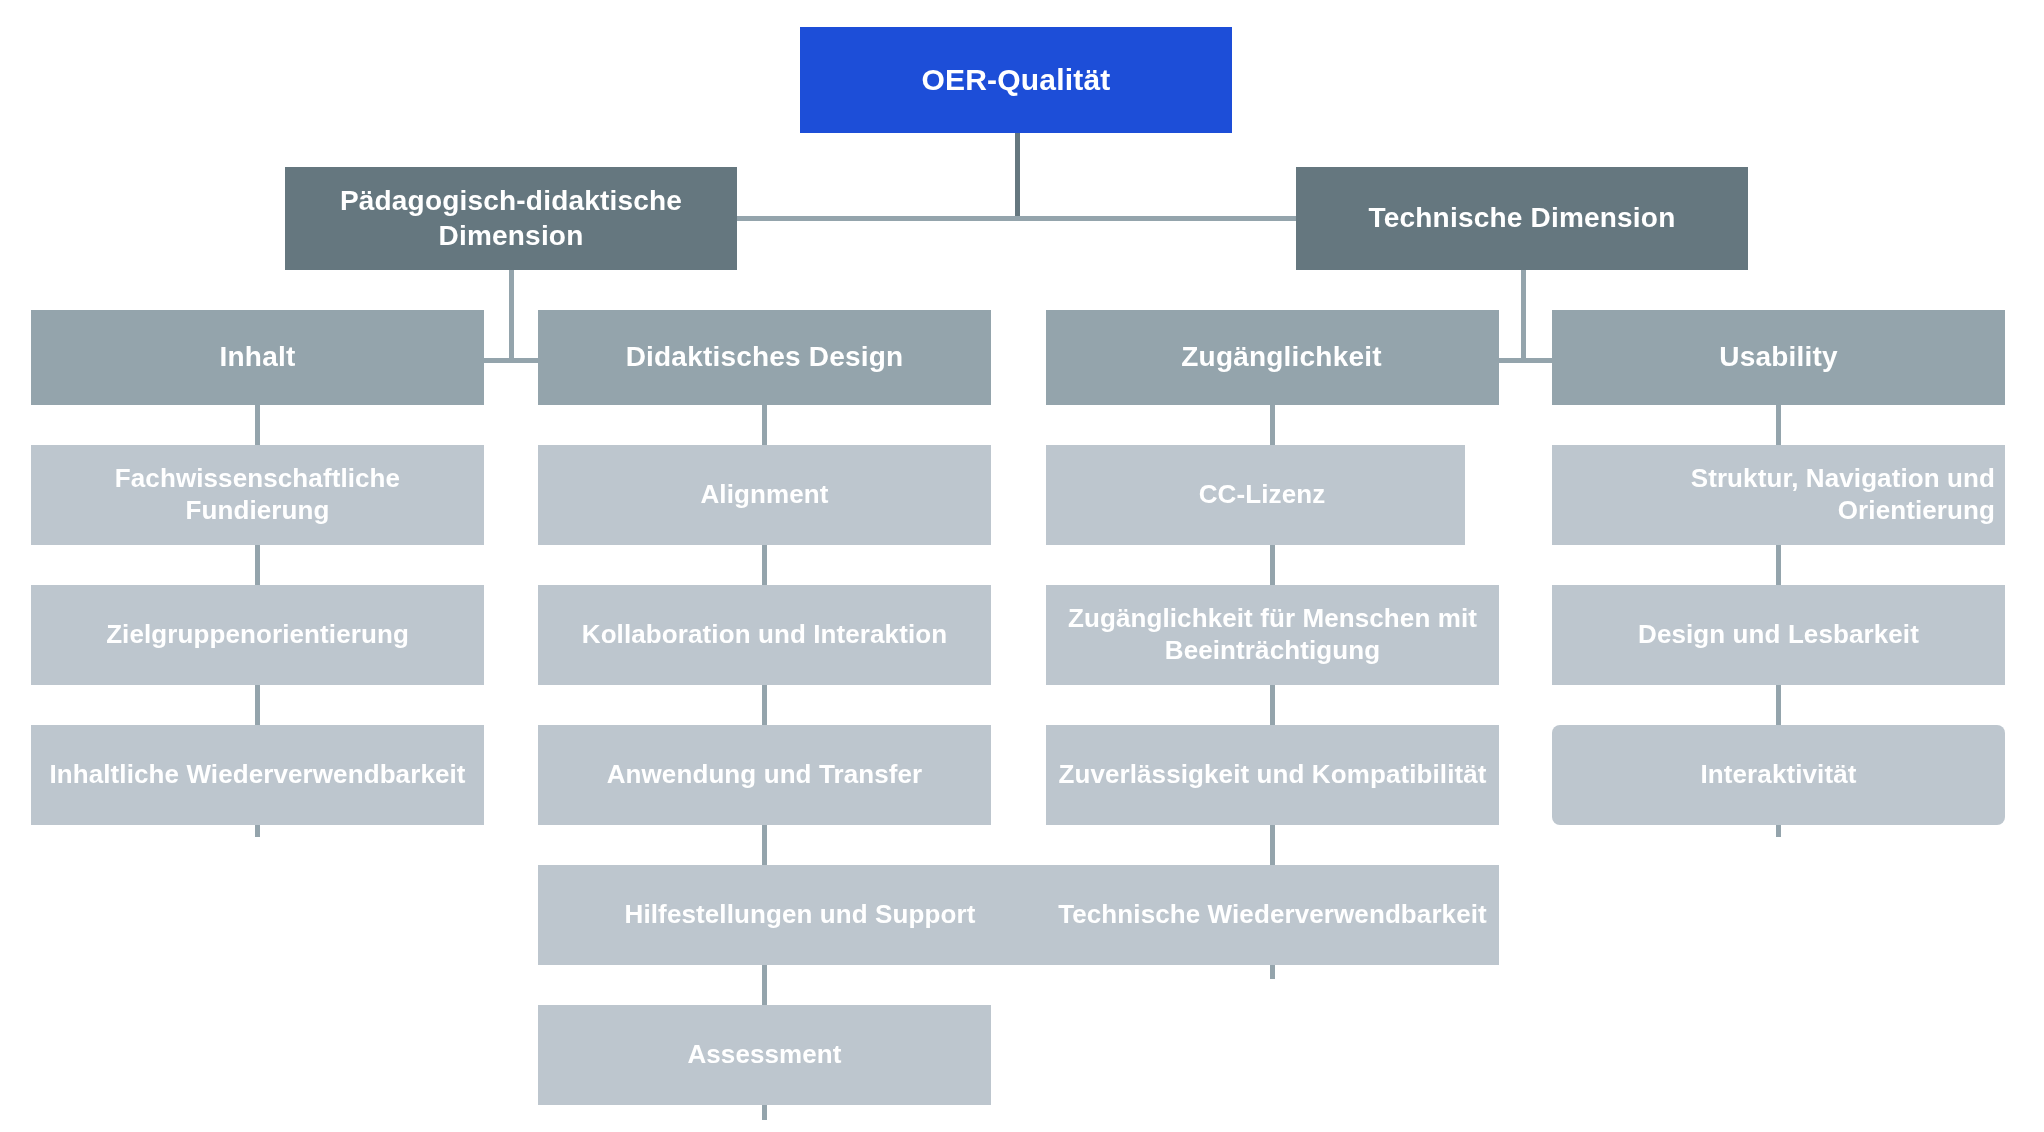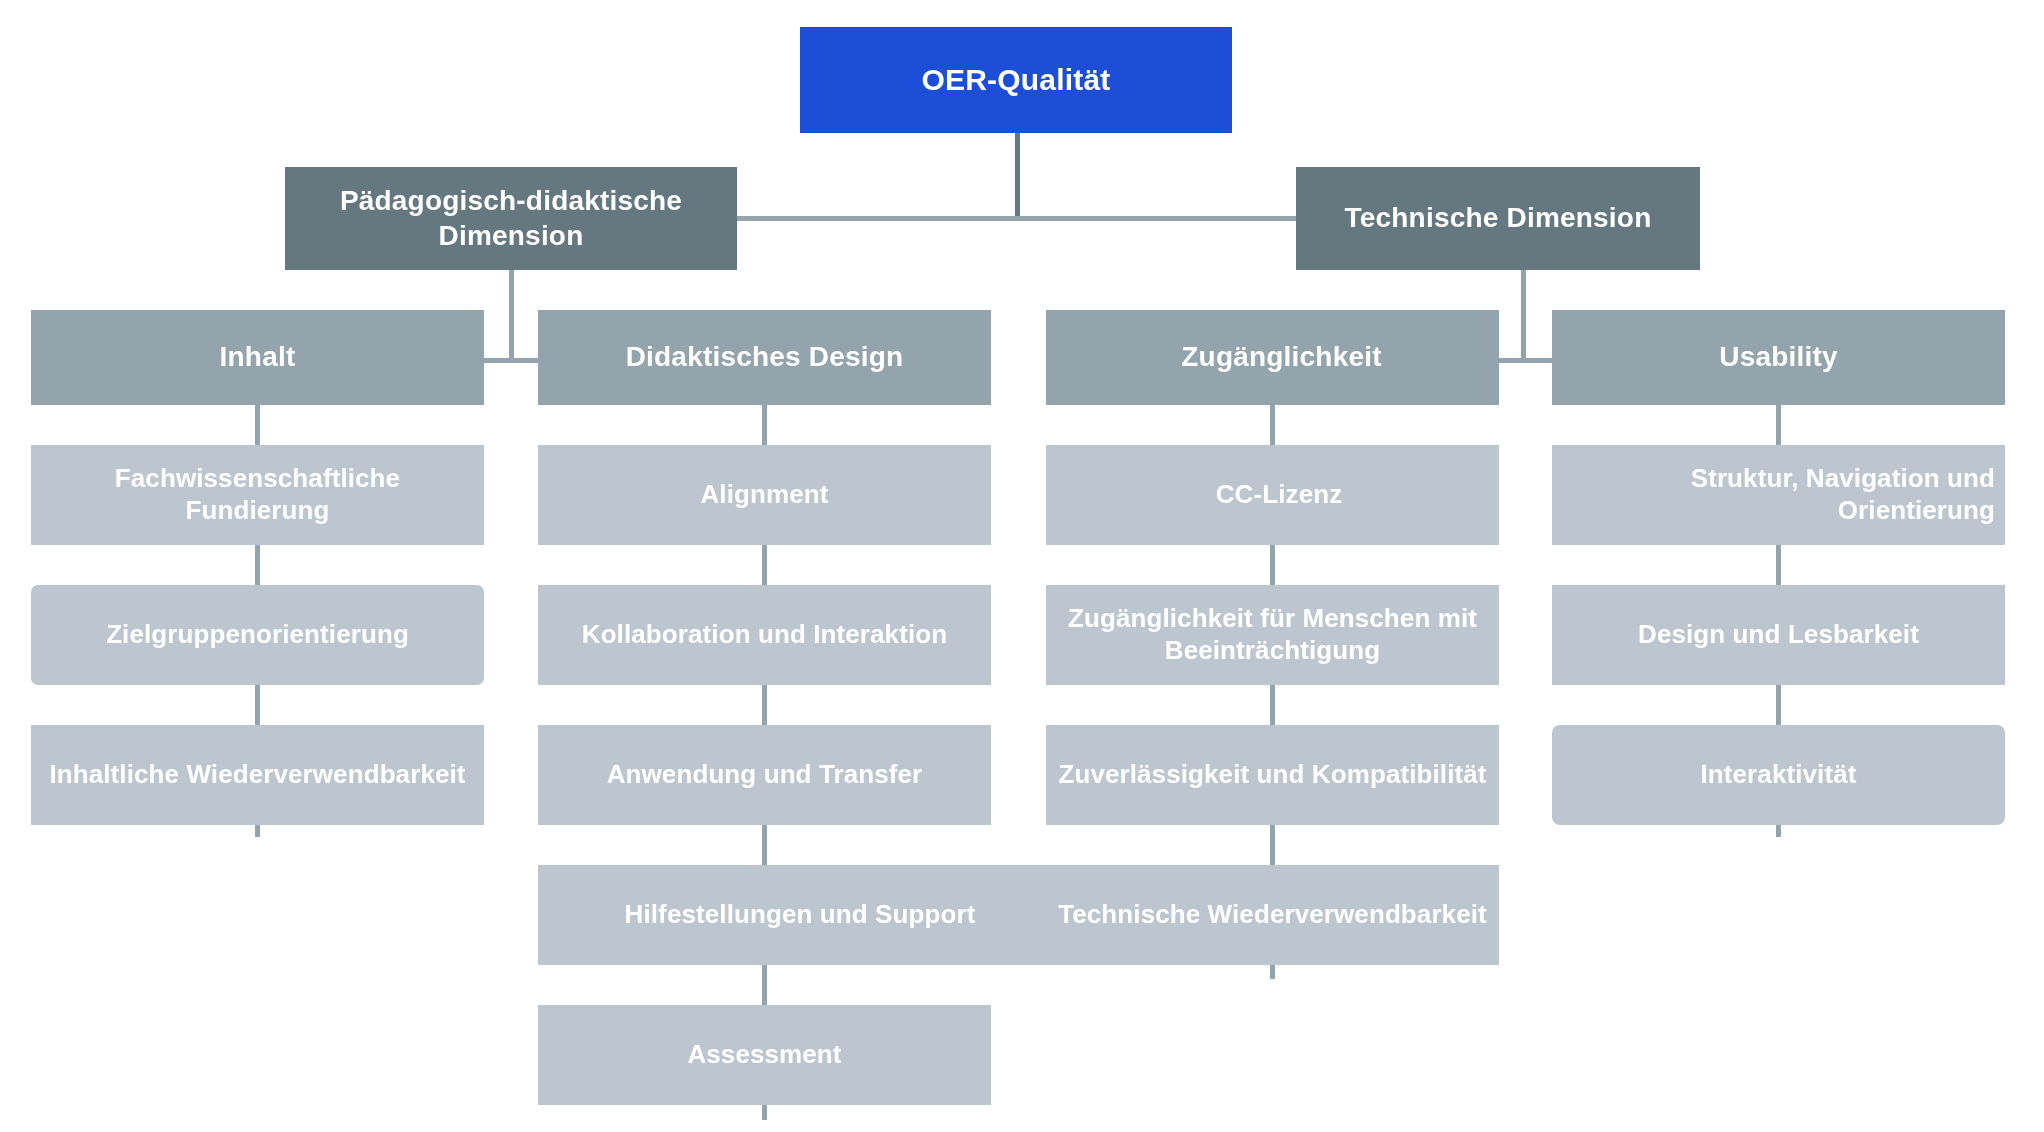--- a/index.html
+++ b/index.html
@@ -79,41 +79,41 @@
   <div class="connector v" style="left:762px; top:405px; height:715px;"></div>
 
   <div class="connector v" style="left:1270px; top:405px; height:574px;"></div>
 
   <div class="connector v" style="left:1776px; top:405px; height:432px;"></div>
 
   <div class="node lvl-root" style="left:800px; top:27px; width:432px; height:106px;">OER-Qualität</div>
 
   <div class="node lvl-dim" style="left:285px; top:167px; width:452px; height:103px;">Pädagogisch-didaktische Dimension</div>
 
-  <div class="node lvl-dim" style="left:1296px; top:167px; width:404px; height:103px;">Technische Dimension</div>
+  <div class="node lvl-dim" style="left:1296px; top:167px; width:452px; height:103px;">Technische Dimension</div>
 
   <div class="node lvl-cat" style="left:31px; top:310px; width:453px; height:95px;">Inhalt</div>
 
   <div class="node lvl-cat" style="left:538px; top:310px; width:453px; height:95px;">Didaktisches Design</div>
 
   <div class="node lvl-cat" style="left:1046px; top:310px; width:453px; height:95px;padding-left:28px;">Zugänglichkeit</div>
 
   <div class="node lvl-cat" style="left:1552px; top:310px; width:453px; height:95px;">Usability</div>
 
   <div class="node lvl-leaf" style="left:31px; top:445px; width:453px; height:100px;">Fachwissenschaftliche Fundierung</div>
-  <div class="node lvl-leaf" style="left:31px; top:585px; width:453px; height:100px;border-radius:7px;">Zielgruppenorientierung</div>
+  <div class="node lvl-leaf" style="left:31px; top:585px; width:453px; height:100px;">Zielgruppenorientierung</div>
   <div class="node lvl-leaf" style="left:31px; top:725px; width:453px; height:100px;">Inhaltliche Wiederverwendbarkeit</div>
 
   <div class="node lvl-leaf" style="left:538px; top:445px; width:453px; height:100px;">Alignment</div>
   <div class="node lvl-leaf" style="left:538px; top:585px; width:453px; height:100px;">Kollaboration und Interaktion</div>
   <div class="node lvl-leaf" style="left:538px; top:725px; width:453px; height:100px;">Anwendung und Transfer</div>
   <div class="node lvl-leaf" style="left:538px; top:865px; width:524px; height:100px;">Hilfestellungen und Support</div>
   <div class="node lvl-leaf" style="left:538px; top:1005px; width:453px; height:100px;">Assessment</div>
 
-  <div class="node lvl-leaf" style="left:1046px; top:445px; width:453px; height:100px;padding-left:23px;">CC-Lizenz</div>
+  <div class="node lvl-leaf" style="left:1046px; top:445px; width:419px; height:100px;padding-left:23px;">CC-Lizenz</div>
   <div class="node lvl-leaf" style="left:1046px; top:585px; width:453px; height:100px;">Zugänglichkeit für Menschen mit Beeinträchtigung</div>
   <div class="node lvl-leaf" style="left:1046px; top:725px; width:453px; height:100px;">Zuverlässigkeit und Kompatibilität</div>
   <div class="node lvl-leaf" style="left:1046px; top:865px; width:453px; height:100px;">Technische Wiederverwendbarkeit</div>
 
   <div class="node lvl-leaf" style="left:1552px; top:445px; width:453px; height:100px;text-align:right;">Struktur, Navigation und Orientierung</div>
   <div class="node lvl-leaf" style="left:1552px; top:585px; width:453px; height:100px;">Design und Lesbarkeit</div>
   <div class="node lvl-leaf" style="left:1552px; top:725px; width:453px; height:100px;border-radius:8px;">Interaktivität</div>
 
 </div>
 

